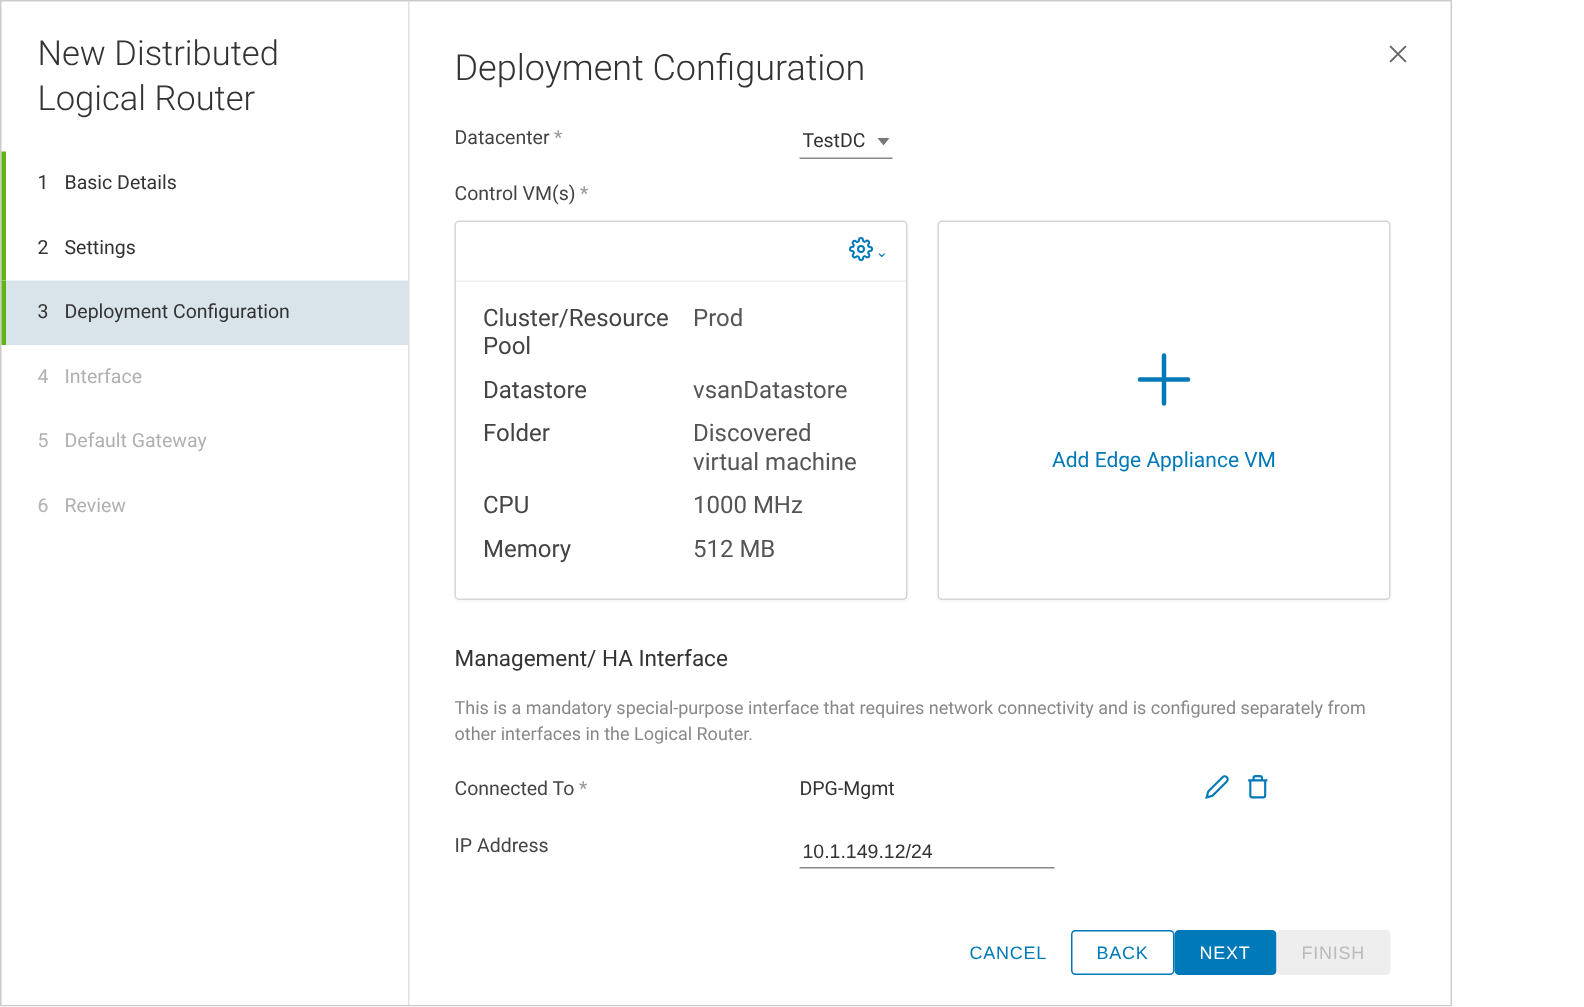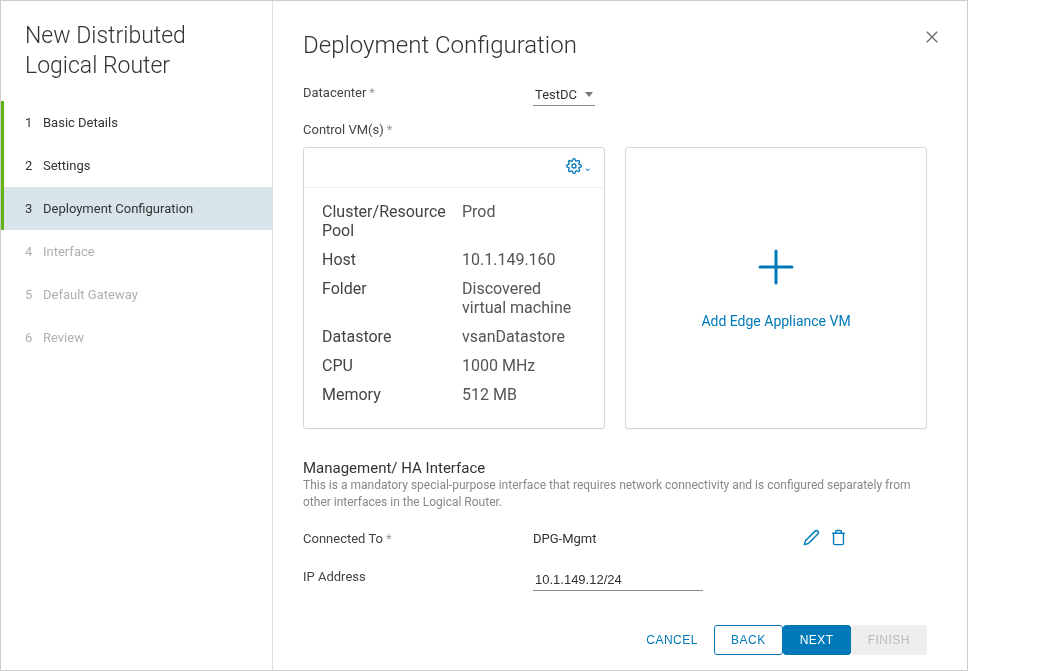--- a/index.html
+++ b/index.html
@@ -197,21 +197,21 @@
       width: 40px;
       height: 40px;
     }
     .add-label {
       font-size: 14px;
       color: #0079b8;
     }
     .section-title {
       font-size: 15px;
       color: #333;
-      margin-bottom: 0;
+      margin-bottom: 16px;
     }
     .section-desc {
       font-size: 12px;
       color: #888;
       line-height: 1.4;
       margin-bottom: 18px;
     }
     .hidden-input {
       border: none;
       border-bottom: 1px solid #888;
@@ -346,30 +346,26 @@
             </span>
             <span class="chev">⌄</span>
           </div>
         </div>
         <div class="card-body">
           <div class="kv-row">
             <div class="kv-label">Cluster/Resource Pool</div>
             <div class="kv-val">Prod</div>
           </div>
           <div class="kv-row">
-            <div class="kv-label">Host</div>
-            <div class="kv-val">10.1.149.160</div>
+            <div class="kv-label">Datastore</div>
+            <div class="kv-val">vsanDatastore</div>
           </div>
           <div class="kv-row">
             <div class="kv-label">Folder</div>
             <div class="kv-val">Discovered virtual machine</div>
-          </div>
-          <div class="kv-row">
-            <div class="kv-label">Datastore</div>
-            <div class="kv-val">vsanDatastore</div>
           </div>
           <div class="kv-row">
             <div class="kv-label">CPU</div>
             <div class="kv-val">1000 MHz</div>
           </div>
           <div class="kv-row">
             <div class="kv-label">Memory</div>
             <div class="kv-val">512 MB</div>
           </div>
         </div>

